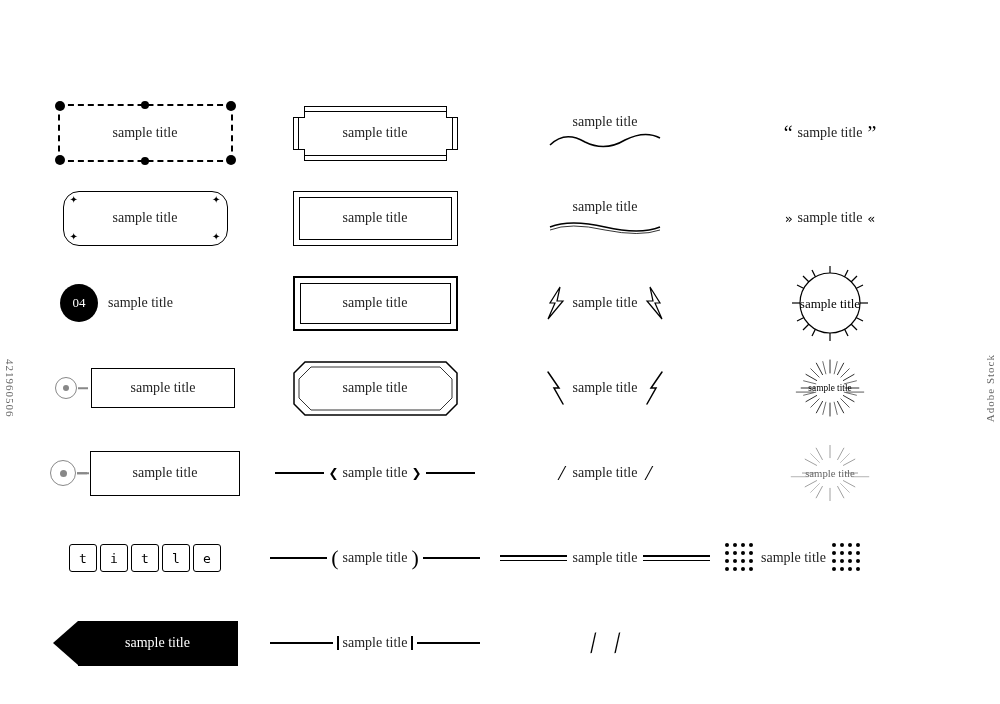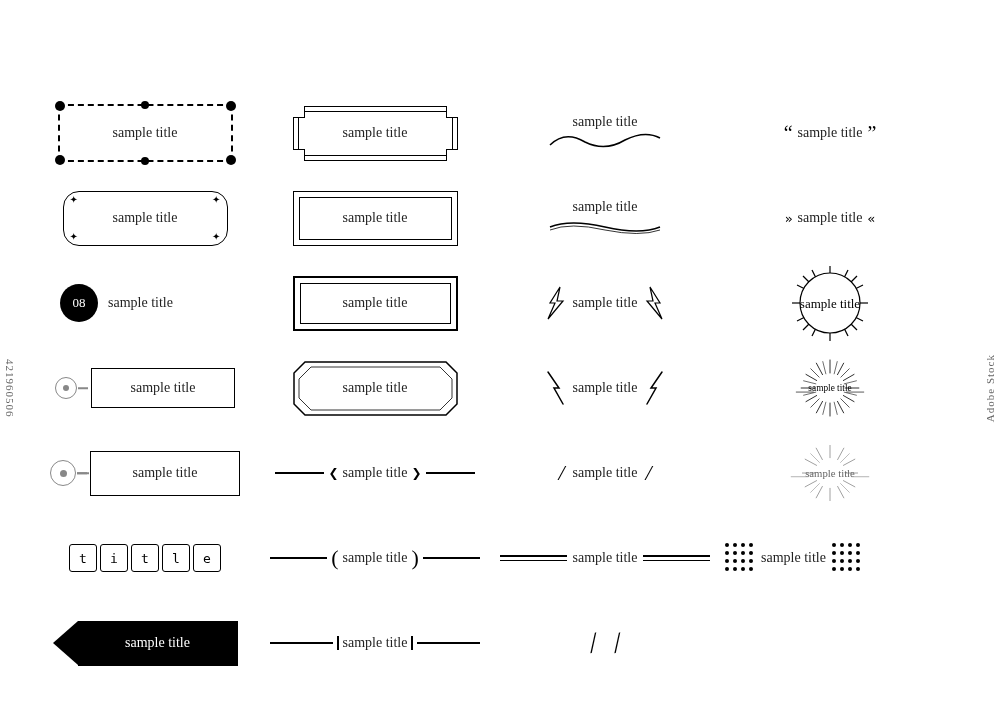--- a/index.html
+++ b/index.html
@@ -526,21 +526,21 @@
       <div class="arrow-bracket">
         <span class="arr">»</span>
         <span class="font-sample">sample title</span>
         <span class="arr">«</span>
       </div>
     </div>
 
     <div class="cell">
       <div class="numbered-title">
         <div class="num-circle">
-          <span>08</span>
+          <span>04</span>
         </div>
         <span class="font-sample">sample title</span>
       </div>
     </div>
 
     <div class="cell">
       <div class="box-thick-double">
         <span class="font-sample">sample title</span>
       </div>
     </div>

